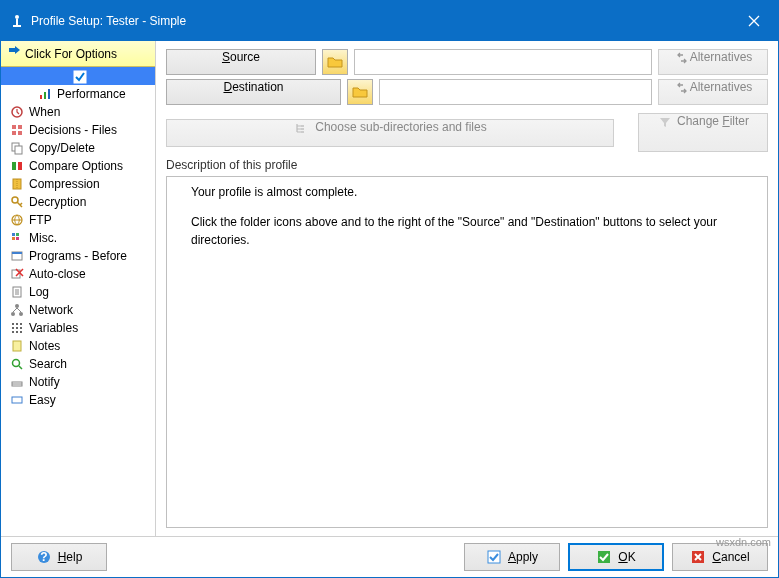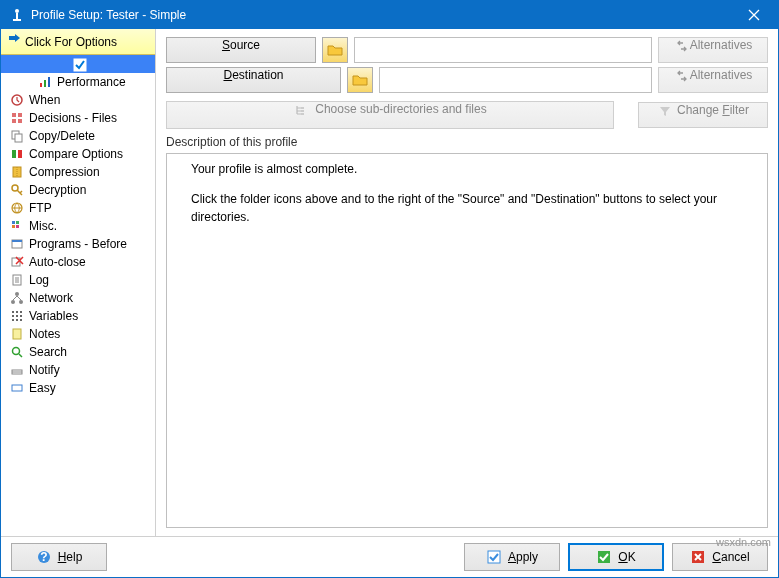--- a/index.html
+++ b/index.html
@@ -1,17 +1,17 @@
 <!DOCTYPE html>
 <html><head>
   <meta charset="utf-8">
   <style>
     * { box-sizing: border-box; margin: 0; padding: 0; font-family: "Segoe UI", Tahoma, sans-serif; font-size: 12px; }
     body { width: 779px; height: 578px; background: #fff; border: 1px solid #0b6ec6; display: flex; flex-direction: column; }
-    .titlebar { background: #0b6ec6; color: #fff; height: 28px; display: flex; align-items: center; padding: 0 4px; }
+    .titlebar { background: #0b6ec6; color: #fff; height: 40px; display: flex; align-items: center; padding: 0 4px; }
     .titlebar .app-icon { width: 16px; height: 16px; margin: 0 6px 0 4px; display:flex; align-items:center; justify-content:center; }
     .titlebar .title { flex: 1; font-size: 12px; }
     .titlebar .close { width: 40px; height: 28px; display:flex; align-items:center; justify-content:center; cursor: pointer; }
     .body { flex: 1; display: flex; overflow: hidden; }
     .sidebar { width: 155px; border-right: 1px solid #d0d0d0; display: flex; flex-direction: column; background: #fff; }
     .click-options { background: linear-gradient(#fefed0,#fefea0); border-bottom: 1px solid #d0c060; padding: 4px 6px; display:flex; align-items:center; gap:4px; cursor:pointer; }
     .tree { flex:1; overflow:auto; }
     .tree-item { display:flex; align-items:center; gap:4px; padding: 2px 4px 2px 8px; cursor:pointer; height:18px; }
     .tree-item.level2 { padding-left: 36px; }
     .tree-item.selected { background:#3b82f6; color:#fff;flex-direction:column; }
@@ -298,21 +298,21 @@
             <svg width="14" height="14" viewBox="0 0 14 14">
               <path d="M3 3 L3 11 M3 5 L7 5 M3 8 L7 8 M3 11 L7 11" stroke="#bbb" stroke-width="1.2"></path>
               <rect x="7" y="4" width="3" height="2" fill="#ccc"></rect>
               <rect x="7" y="7" width="3" height="2" fill="#ccc"></rect>
               <rect x="7" y="10" width="3" height="2" fill="#ccc"></rect>
             </svg>
           </span>
         <span style="margin-left:6px">Choose sub-directories and files</span>
       </div>
       <div style="width:12px"></div>
-      <div class="big-btn disabled" style="width:130px; height:26px">
+      <div class="big-btn disabled" style="width:130px; height:39px">
         <span class="fi">
             <svg width="14" height="14" viewBox="0 0 14 14">
               <path d="M2 3 L12 3 L8 8 L8 12 L6 11 L6 8 Z" fill="#ccc"></path>
             </svg>
           </span>
         <span style="margin-left:4px">Change <u>F</u>ilter</span>
       </div>
     </div>
     <div class="desc-label">Description of this profile</div>
     <div class="desc-box">

